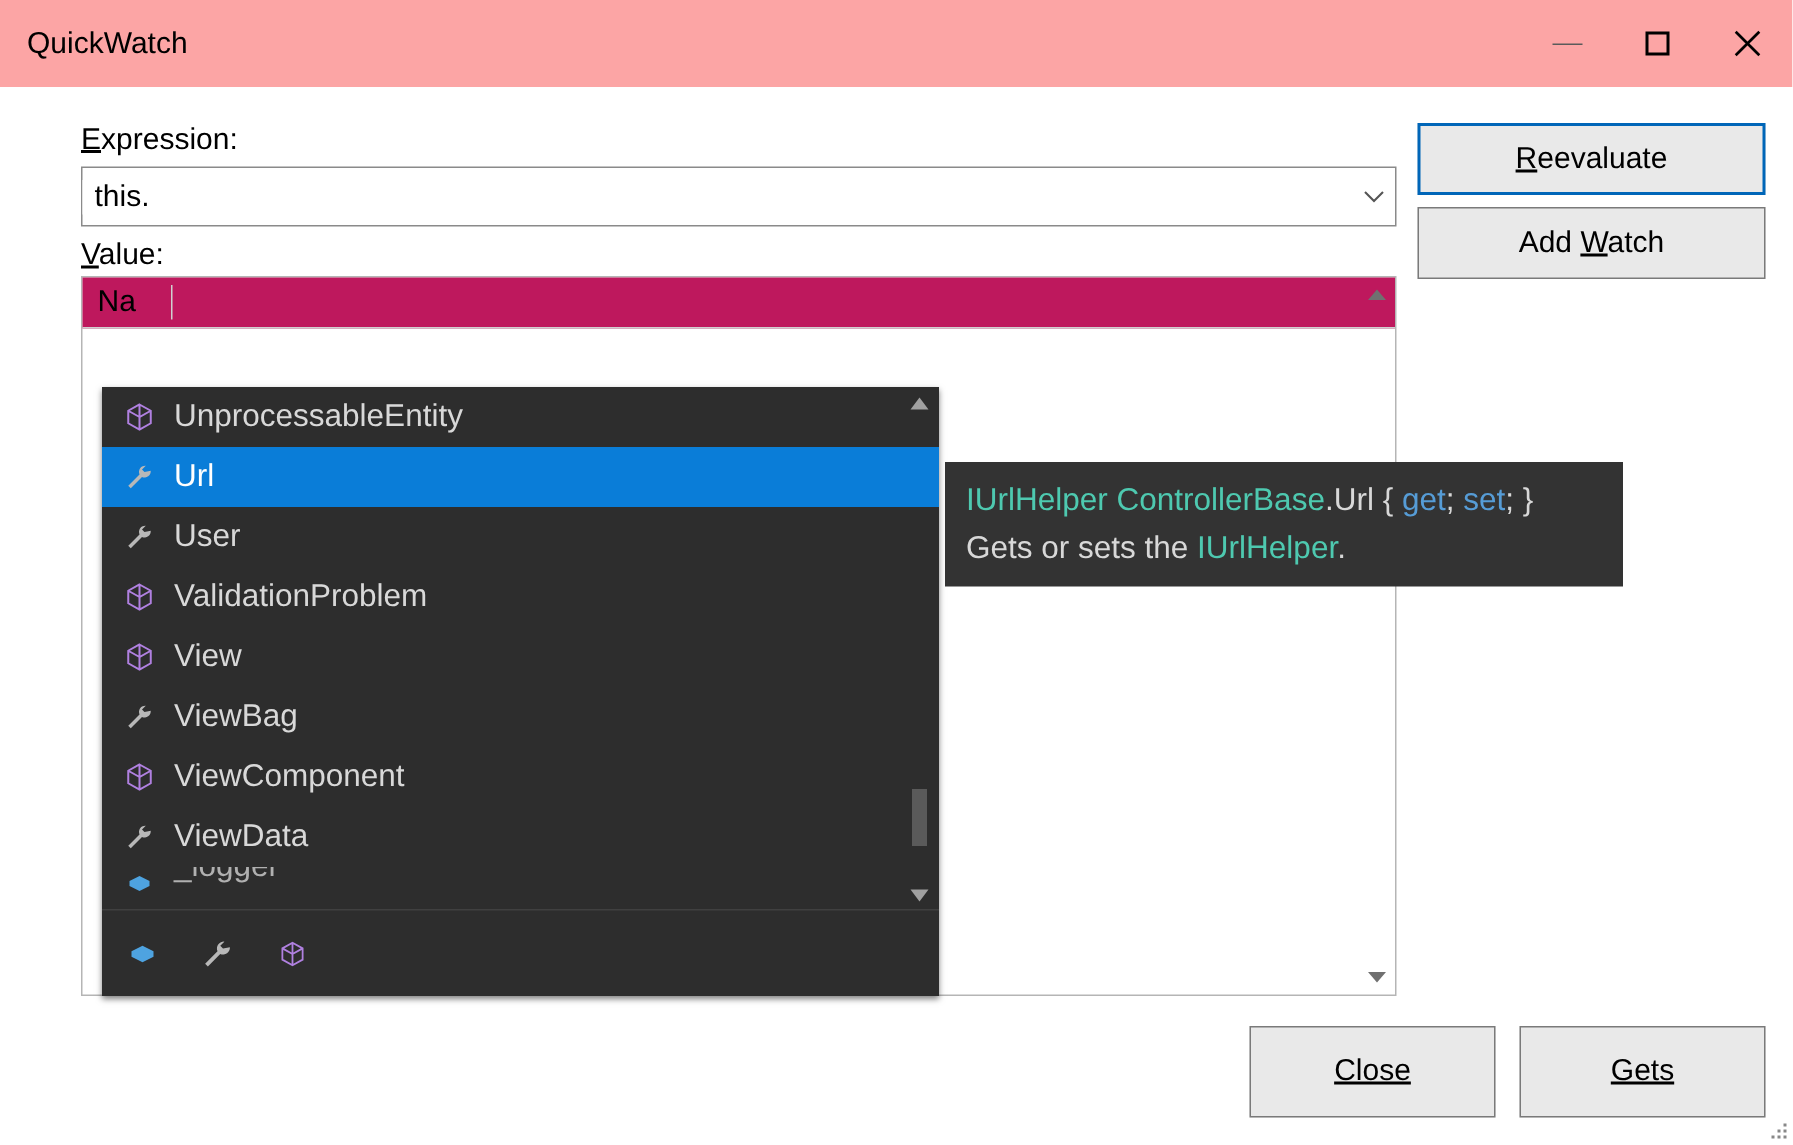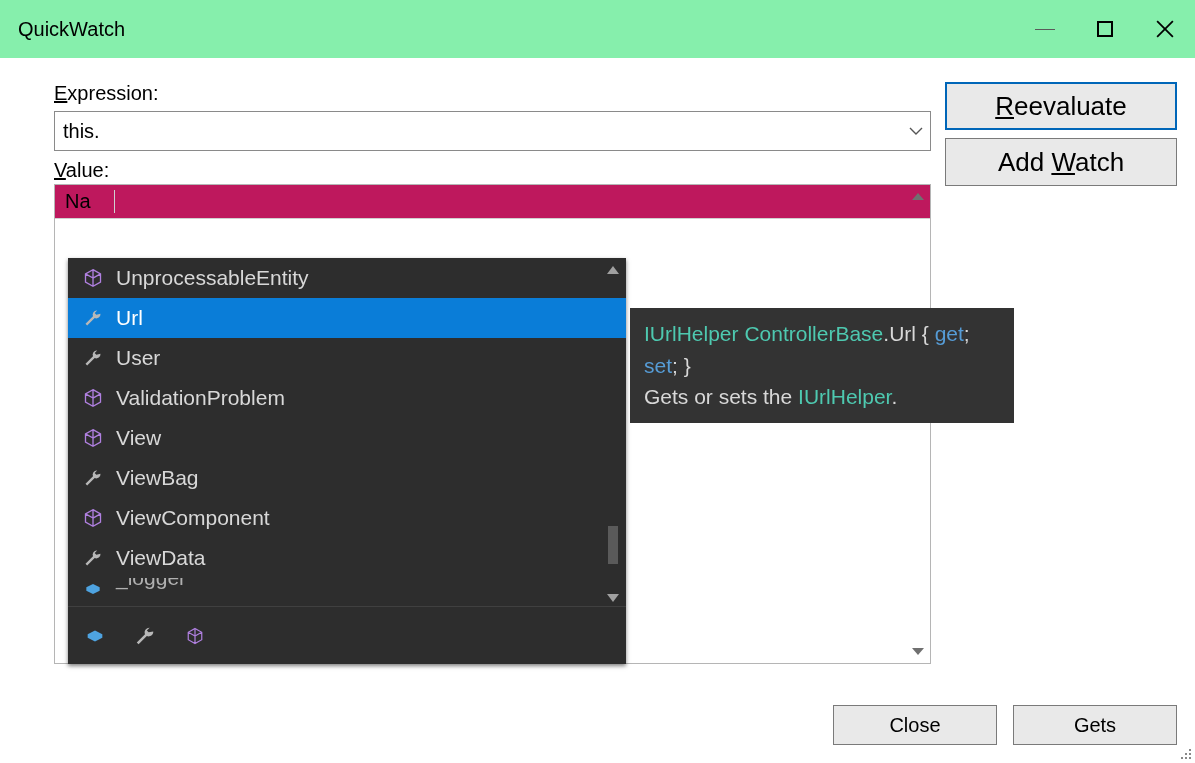--- a/index.html
+++ b/index.html
@@ -10,21 +10,21 @@
       height: 763px;
       overflow: hidden;
       position: relative;
     }
     .titlebar {
       display: flex;
       justify-content: space-between;
       align-items: center;
       height: 58px;
       padding: 0 0 0 18px;
-      background: #86efac;
+      background: #fca5a5;
     }
     .titlebar-title { font-size: 20px; color: #000; }
     .titlebar-controls { display: flex; }
     .titlebar-btn {
       width: 60px; height: 46px;
       display: flex; align-items: center; justify-content: center;
       font-size: 18px;
     }
     .titlebar-btn.minimize .dash { width: 20px; height: 1px; background: #5a5a5a; display: block; }
     .titlebar-btn.maximize .box { width: 16px; height: 16px; border: 2px solid #000; display: block; }
@@ -47,21 +47,21 @@
     .expr-input {
       flex: 1; border: none; outline: none; padding: 0 8px;
       font-size: 20px; font-family: inherit;
     }
     .expr-drop { width: 28px; display:flex;align-items:center;justify-content:center; }
     .expr-drop svg { width: 14px; height: 10px; }
     .dlg-btn {
       height: 48px;
       background: #e9e9e9;
       border: 1px solid #7a7a7a;
-      font-size: 26px;
+      font-size: 20px;
       display:flex;align-items:center;justify-content:center;
       cursor: default;
     }
     .dlg-btn.primary { border: 2px solid #0066b8; }
     .value-area {
       margin-top: 8px;
     }
     .value-label { font-size: 20px; }
     .grid-wrap {
       margin-top: 2px;
@@ -127,44 +127,45 @@
       height: 58px;
       display: flex; align-items: center;
       padding: 0 16px; gap: 28px;
       border-top: 1px solid #404040;
     }
     .filter-btn { width: 22px; height: 22px; display:flex;align-items:center;justify-content:center;}
 
     .tooltip {
       position: absolute;
       left: 630px; top: 250px;
-      width: 384px;
+      width: 452px;
       background: #333333;
       padding: 10px 14px;
       z-index: 11;
       font-size: 21px;
       line-height: 1.5;
     }
     .tt-type { color: #4ec9b0; }
     .tt-class { color: #4ec9b0; }
     .tt-member { color: #d8d8d8; }
     .tt-punc { color: #d8d8d8; }
     .tt-key { color: #569cd6; }
     .tt-text { color: #d8d8d8; }
 
     .bottom-buttons {
       position: absolute;
       right: 18px; bottom: 18px;
       display: flex; gap: 16px;
     }
     .bottom-buttons .dlg-btn2 {
-      width: 164px; height: 40px;
+      width: 164px; height: 61px;
       background: #e9e9e9; border:1px solid #7a7a7a;
       display:flex;align-items:center;justify-content:center;
       font-size: 20px;
+      text-decoration: underline;
     }
     .resize-grip {
       position: absolute; right: 2px; bottom: 2px;
       width: 16px; height: 16px;
     }
     .resize-grip svg { width:100%; height:100%; }
   </style>
 </head>
 <body>
 

